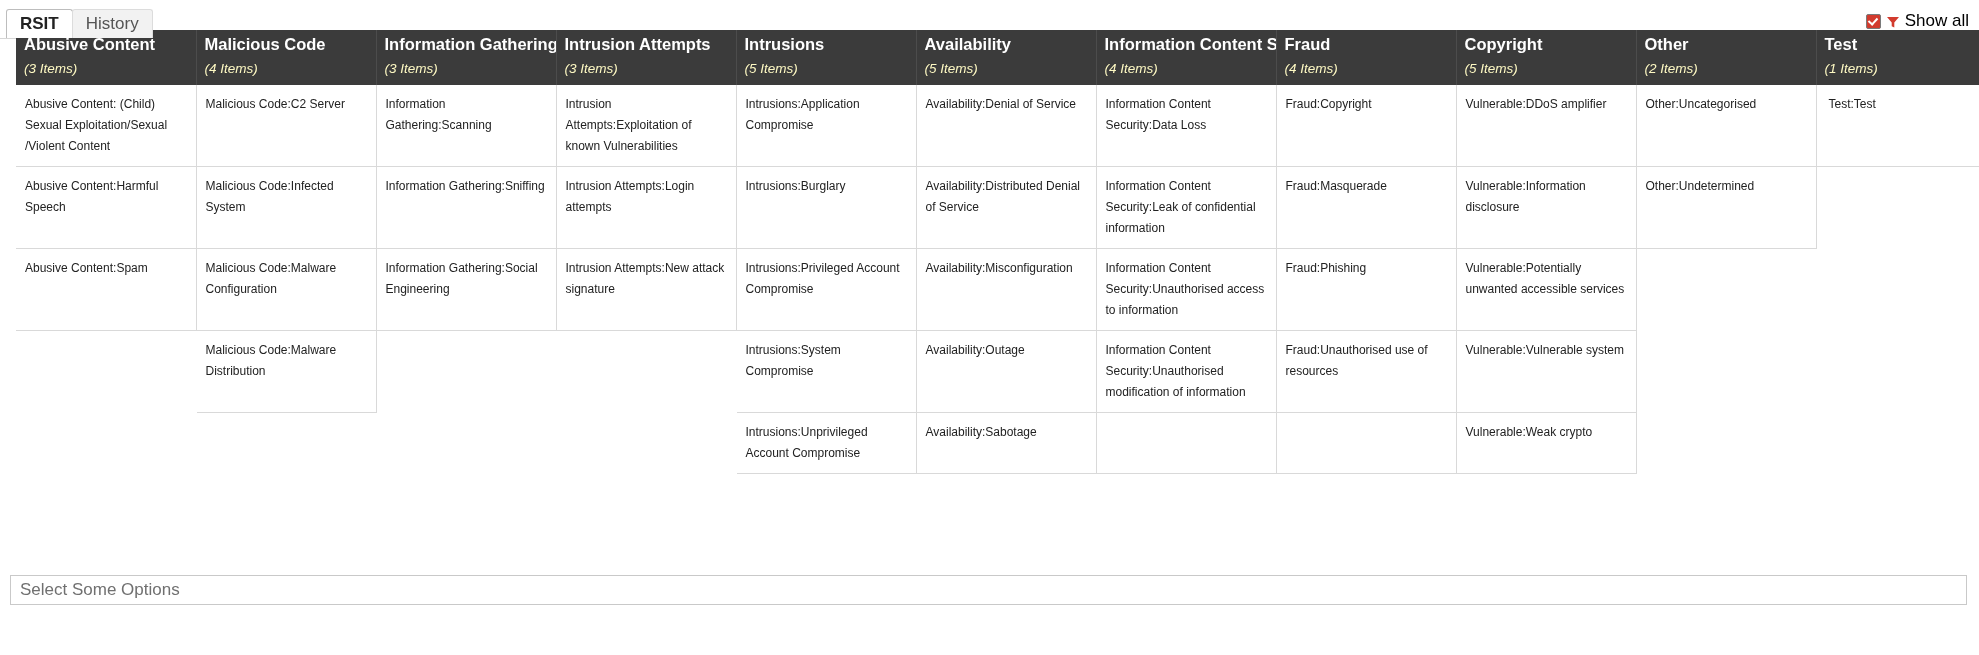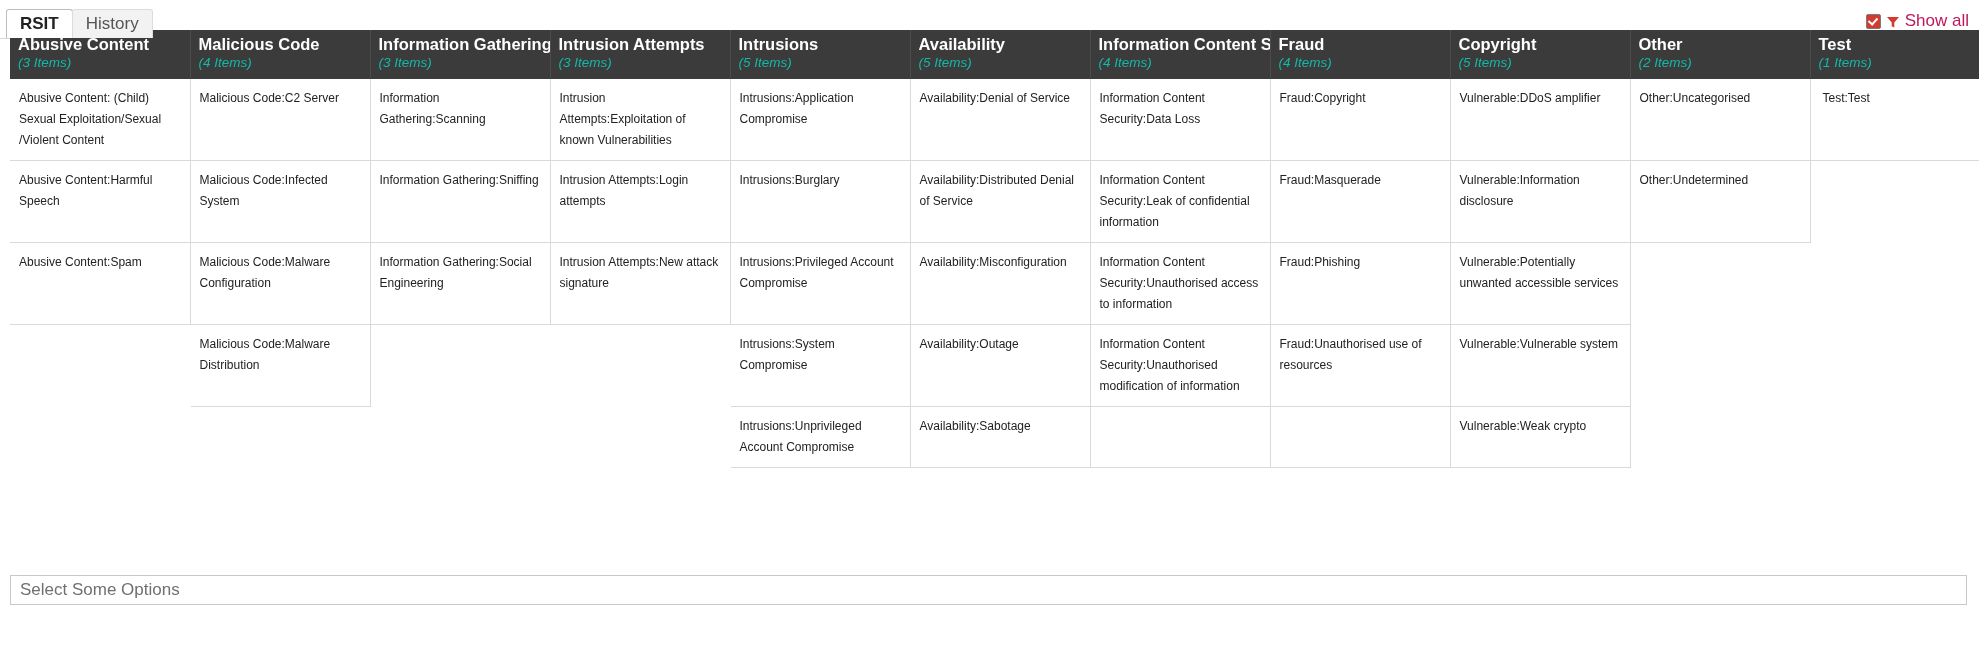--- a/index.html
+++ b/index.html
@@ -54,21 +54,21 @@
     border-color: #dcdcdc;
     margin-left: -1px;
   }
   .showall {
     position: absolute;
     right: 10px; top: 3px;
     display: flex;
     align-items: center;
     gap: 5px;
     font-size: 17px;
-    color: #be185d;
+    color: #000000;
   }
   .showall .chk {
     width: 13px; height: 13px;
     border: 1px solid #7a7a7a;
     background: #d23b2e;
     border-radius: 2px;
     display: inline-block;
     position: relative;
   }
   .showall .chk::after {
@@ -81,21 +81,21 @@
     transform: rotate(42deg);
   }
   .funnel {
     width: 14px; height: 14px;
     display: inline-block;
   }
 
   
   .grid {
     position: absolute;
-    left: 10px; top: 30px;
+    left: 16px; top: 30px;
     width: 1688px;
   }
   table.tax {
     border-collapse: collapse;
     table-layout: fixed;
     width: 1979px;
   }
   table.tax thead th {
     background: #3b3b3b;
     color: #ffffff;
@@ -107,22 +107,22 @@
     border-right: 1px solid #4c4c4c;
     line-height: 16px;
     white-space: nowrap;
     overflow: hidden;
   }
   table.tax thead th .cnt {
     display: block;
     font-size: 13.5px;
     font-style: italic;
     font-weight: normal;
-    color: #14b8a6;
-    margin-top: 3px;
+    color: #fef9c3;
+    margin-top: 9px;
   }
   table.tax tbody td {
     vertical-align: top;
     padding: 9px 10px 9px 9px;
     border-right: 1px solid #d9d9d9;
     border-bottom: 1px solid #d9d9d9;
     font-size: 12px;
     line-height: 21px;
     color: #222;
     background: #ffffff;

